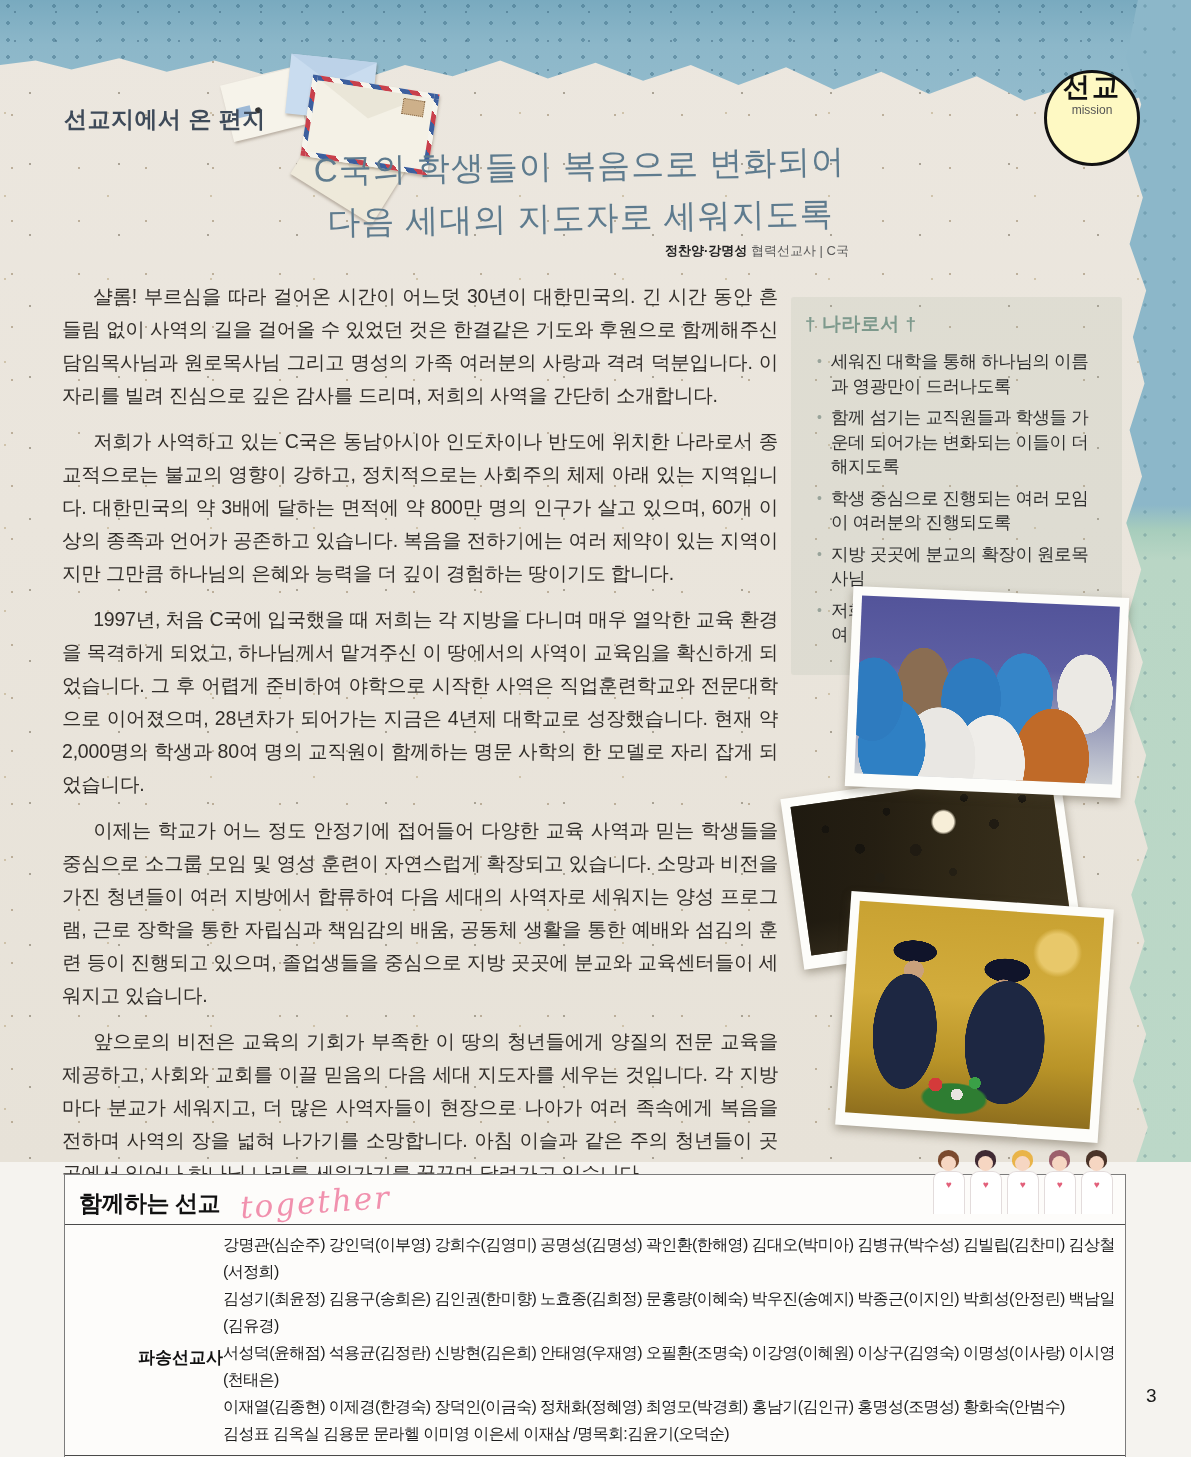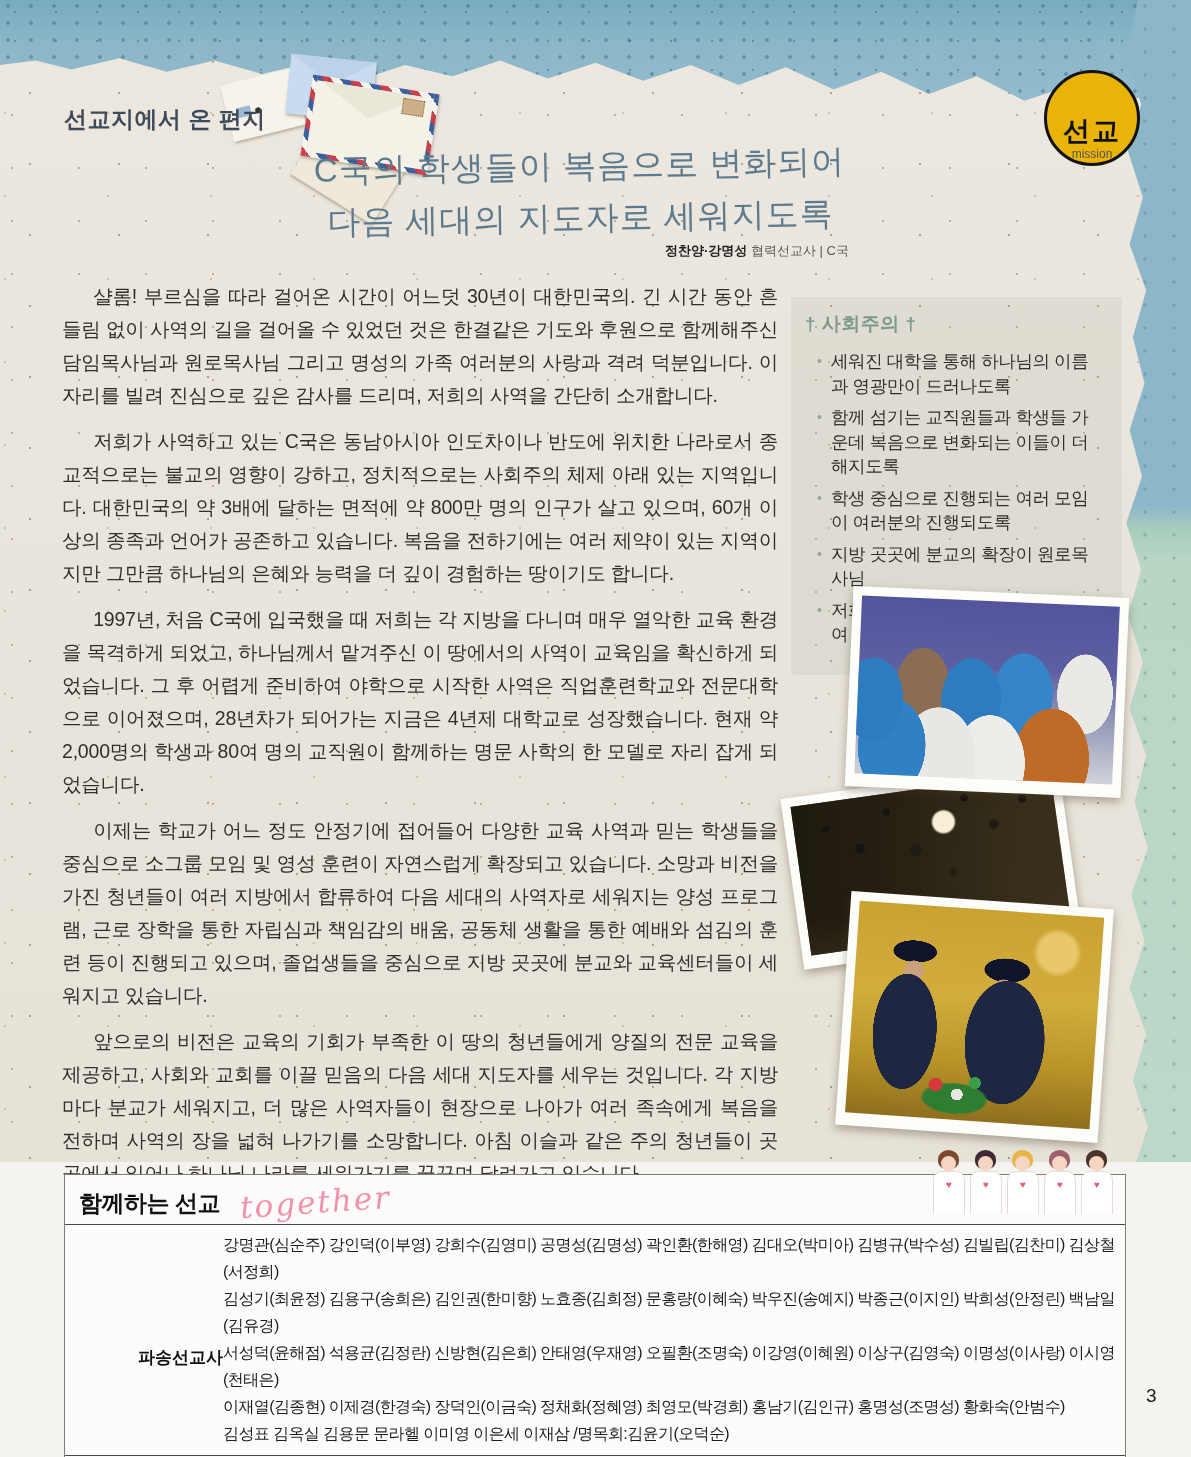--- a/index.html
+++ b/index.html
@@ -39,21 +39,21 @@
   }
 
   
   .section-label{position:absolute;left:64px;top:104px;font-size:23px;font-weight:bold;color:#3e4a59;letter-spacing:.5px;}
   .headline{position:absolute;left:180px;top:140px;width:800px;text-align:center;color:#5e7b8e;font-size:33px;line-height:52px;font-weight:500;transform:rotate(-1deg);letter-spacing:1px;}
   .byline{position:absolute;left:665px;top:242px;width:400px;text-align:left;font-size:13px;color:#5a5a5a;}
   .byline b{color:#1f1f1f;font-weight:bold;}
 
   
   .badge{position:absolute;left:1044px;top:70px;width:90px;height:90px;border-radius:50%;
-    background:#eab308;border:3px solid #121212;display:flex;flex-direction:column;align-items:center;justify-content:flex-end;z-index:5;}
+    background:#fef9c3;border:3px solid #121212;display:flex;flex-direction:column;align-items:center;justify-content:flex-start;z-index:5;}
   .badge .t{font-size:27px;font-weight:bold;color:#111;letter-spacing:2px;line-height:28px;}
   .badge .s{font-size:12px;color:#555;line-height:18px;}
 
   
   .env{position:absolute;box-shadow:1px 2px 3px rgba(90,70,50,.35);}
   .env .flap{position:absolute;left:0;top:0;width:0;height:0;}
   .env1{left:226px;top:76px;width:74px;height:58px;background:#f6f3ea;transform:rotate(-14deg);}
   .env1 .stamp{position:absolute;left:10px;top:26px;width:14px;height:10px;background:#9db9d6;}
   .env1 .dot{position:absolute;left:28px;top:30px;width:6px;height:6px;border-radius:50%;background:#333;}
   .env2{left:288px;top:58px;width:86px;height:60px;background:#c9dcef;transform:rotate(6deg);}
@@ -191,24 +191,24 @@
 
   <div class="letter">
     <p>샬롬! 부르심을 따라 걸어온 시간이 어느덧 30년이 대한민국의. 긴 시간 동안 흔들림 없이 사역의 길을 걸어올 수 있었던 것은 한결같은 기도와 후원으로 함께해주신 담임목사님과 원로목사님 그리고 명성의 가족 여러분의 사랑과 격려 덕분입니다. 이 자리를 빌려 진심으로 깊은 감사를 드리며, 저희의 사역을 간단히 소개합니다.</p>
     <p>저희가 사역하고 있는 C국은 동남아시아 인도차이나 반도에 위치한 나라로서 종교적으로는 불교의 영향이 강하고, 정치적으로는 사회주의 체제 아래 있는 지역입니다. 대한민국의 약 3배에 달하는 면적에 약 800만 명의 인구가 살고 있으며, 60개 이상의 종족과 언어가 공존하고 있습니다. 복음을 전하기에는 여러 제약이 있는 지역이지만 그만큼 하나님의 은혜와 능력을 더 깊이 경험하는 땅이기도 합니다.</p>
     <p>1997년, 처음 C국에 입국했을 때 저희는 각 지방을 다니며 매우 열악한 교육 환경을 목격하게 되었고, 하나님께서 맡겨주신 이 땅에서의 사역이 교육임을 확신하게 되었습니다. 그 후 어렵게 준비하여 야학으로 시작한 사역은 직업훈련학교와 전문대학으로 이어졌으며, 28년차가 되어가는 지금은 4년제 대학교로 성장했습니다. 현재 약 2,000명의 학생과 80여 명의 교직원이 함께하는 명문 사학의 한 모델로 자리 잡게 되었습니다.</p>
     <p>이제는 학교가 어느 정도 안정기에 접어들어 다양한 교육 사역과 믿는 학생들을 중심으로 소그룹 모임 및 영성 훈련이 자연스럽게 확장되고 있습니다. 소망과 비전을 가진 청년들이 여러 지방에서 합류하여 다음 세대의 사역자로 세워지는 양성 프로그램, 근로 장학을 통한 자립심과 책임감의 배움, 공동체 생활을 통한 예배와 섬김의 훈련 등이 진행되고 있으며, 졸업생들을 중심으로 지방 곳곳에 분교와 교육센터들이 세워지고 있습니다.</p>
     <p>앞으로의 비전은 교육의 기회가 부족한 이 땅의 청년들에게 양질의 전문 교육을 제공하고, 사회와 교회를 이끌 믿음의 다음 세대 지도자를 세우는 것입니다. 각 지방마다 분교가 세워지고, 더 많은 사역자들이 현장으로 나아가 여러 족속에게 복음을 전하며 사역의 장을 넓혀 나가기를 소망합니다. 아침 이슬과 같은 주의 청년들이 곳곳에서 일어나 하나님 나라를 세워가기를 꿈꾸며 달려가고 있습니다.</p>
   </div>
 
   <div class="prayer">
-    <h3>† 사회주의 †</h3>
+    <h3>† 나라로서 †</h3>
     <ul>
       <li>세워진 대학을 통해 하나님의 이름과 영광만이 드러나도록</li>
-      <li>함께 섬기는 교직원들과 학생들 가운데 복음으로 변화되는 이들이 더해지도록</li>
+      <li>함께 섬기는 교직원들과 학생들 가운데 되어가는 변화되는 이들이 더해지도록</li>
       <li>학생 중심으로 진행되는 여러 모임이 여러분의 진행되도록</li>
       <li>지방 곳곳에 분교의 확장이 원로목사님</li>
       <li>저희 가정이 더욱 온전하고 강건하여 맡겨진 사역을 잘 감당하도록</li>
     </ul>
   </div>
 
   <div class="polaroid ph2">
       <div class="img"></div>
     </div>
   <div class="polaroid ph1">

